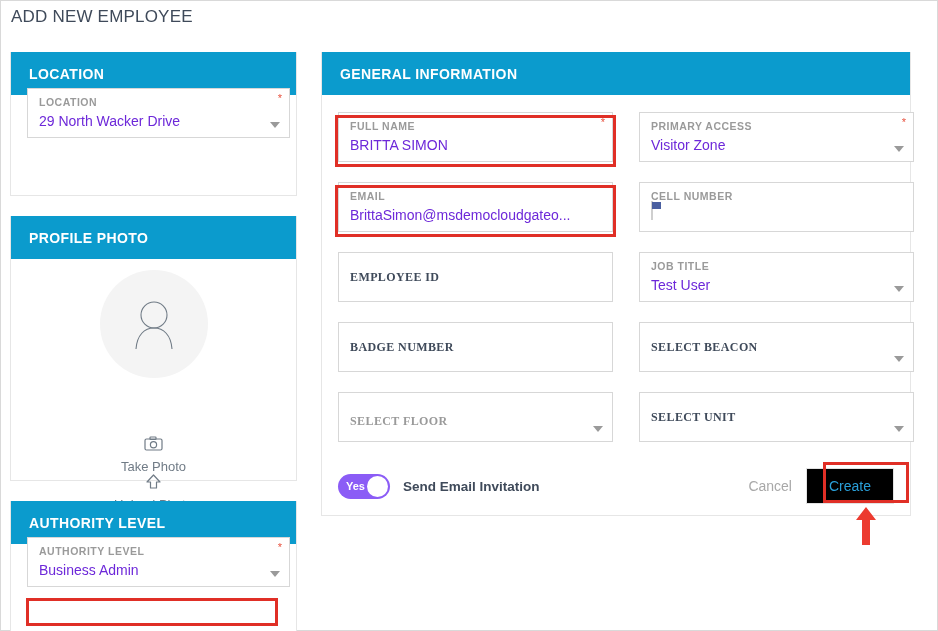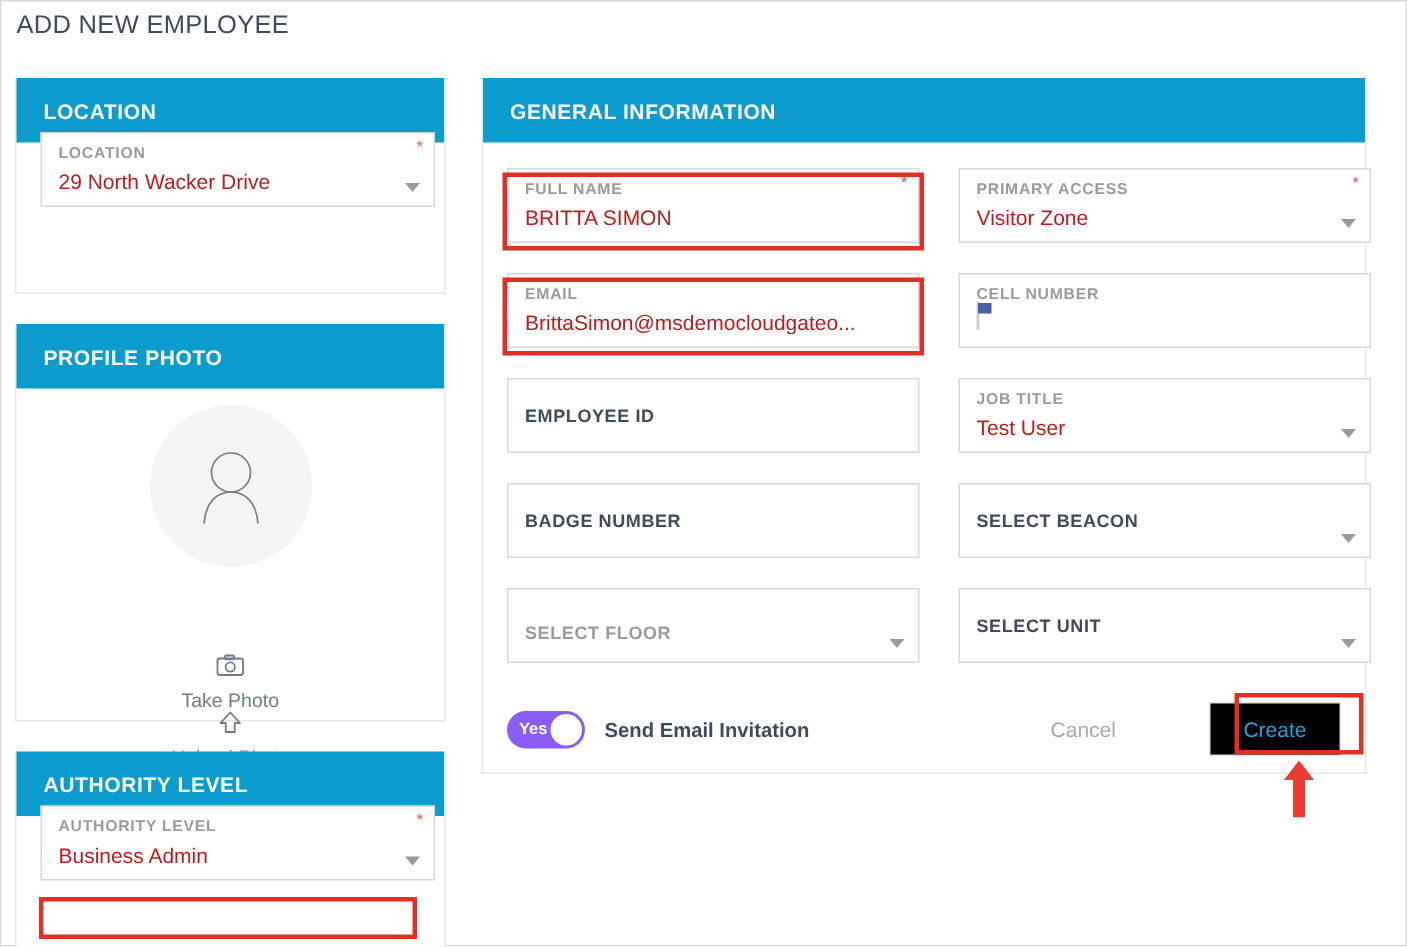--- a/index.html
+++ b/index.html
@@ -70,31 +70,32 @@
     font-size: 10.5px;
     color: #9a9a9a;
     letter-spacing: .5px;
     font-weight: bold;
     text-transform: uppercase;
     display: block;
     line-height: 12px;
   }
   .field .val {
     font-size: 14px;
-    color: #b91c1c;
+    color: #6d28d9;
     display: block;
     margin-top: 5px;
     white-space: nowrap;
     overflow: hidden;
   }
   
   .field.empty {
     display: flex;
     align-items: center;
     padding-top: 0;
+    font-family: Liberation Serif, serif;
   }
   .field.empty .ph {
     font-size: 12px;
     font-weight: bold;
     letter-spacing: .4px;
     color: #3f4a5a;
     text-transform: uppercase;
   }
   .field.empty.muted .ph { color: #9a9a9a; }
 
@@ -176,21 +177,21 @@
     width: 21px; height: 21px;
     border-radius: 50%;
     background: #ffffff;
   }
   .toggle-label {
     margin-left: 13px;
     font-size: 13.5px; font-weight: bold; color: #3f4a5a;
   }
   .footer-right {
     margin-left: auto;
-    display: flex; align-items: center; gap: 48px;
+    display: flex; align-items: center;
   }
   .btn-cancel {
     font-size: 14px; color: #a8a8a8; cursor: pointer;
     padding: 0 14px;
   }
   .btn-create {
     font-size: 14px; color: #2a9fd8; cursor: pointer;
     background: #000000;
     border: 1px solid #e2e2e2;
     padding: 9px 22px;

